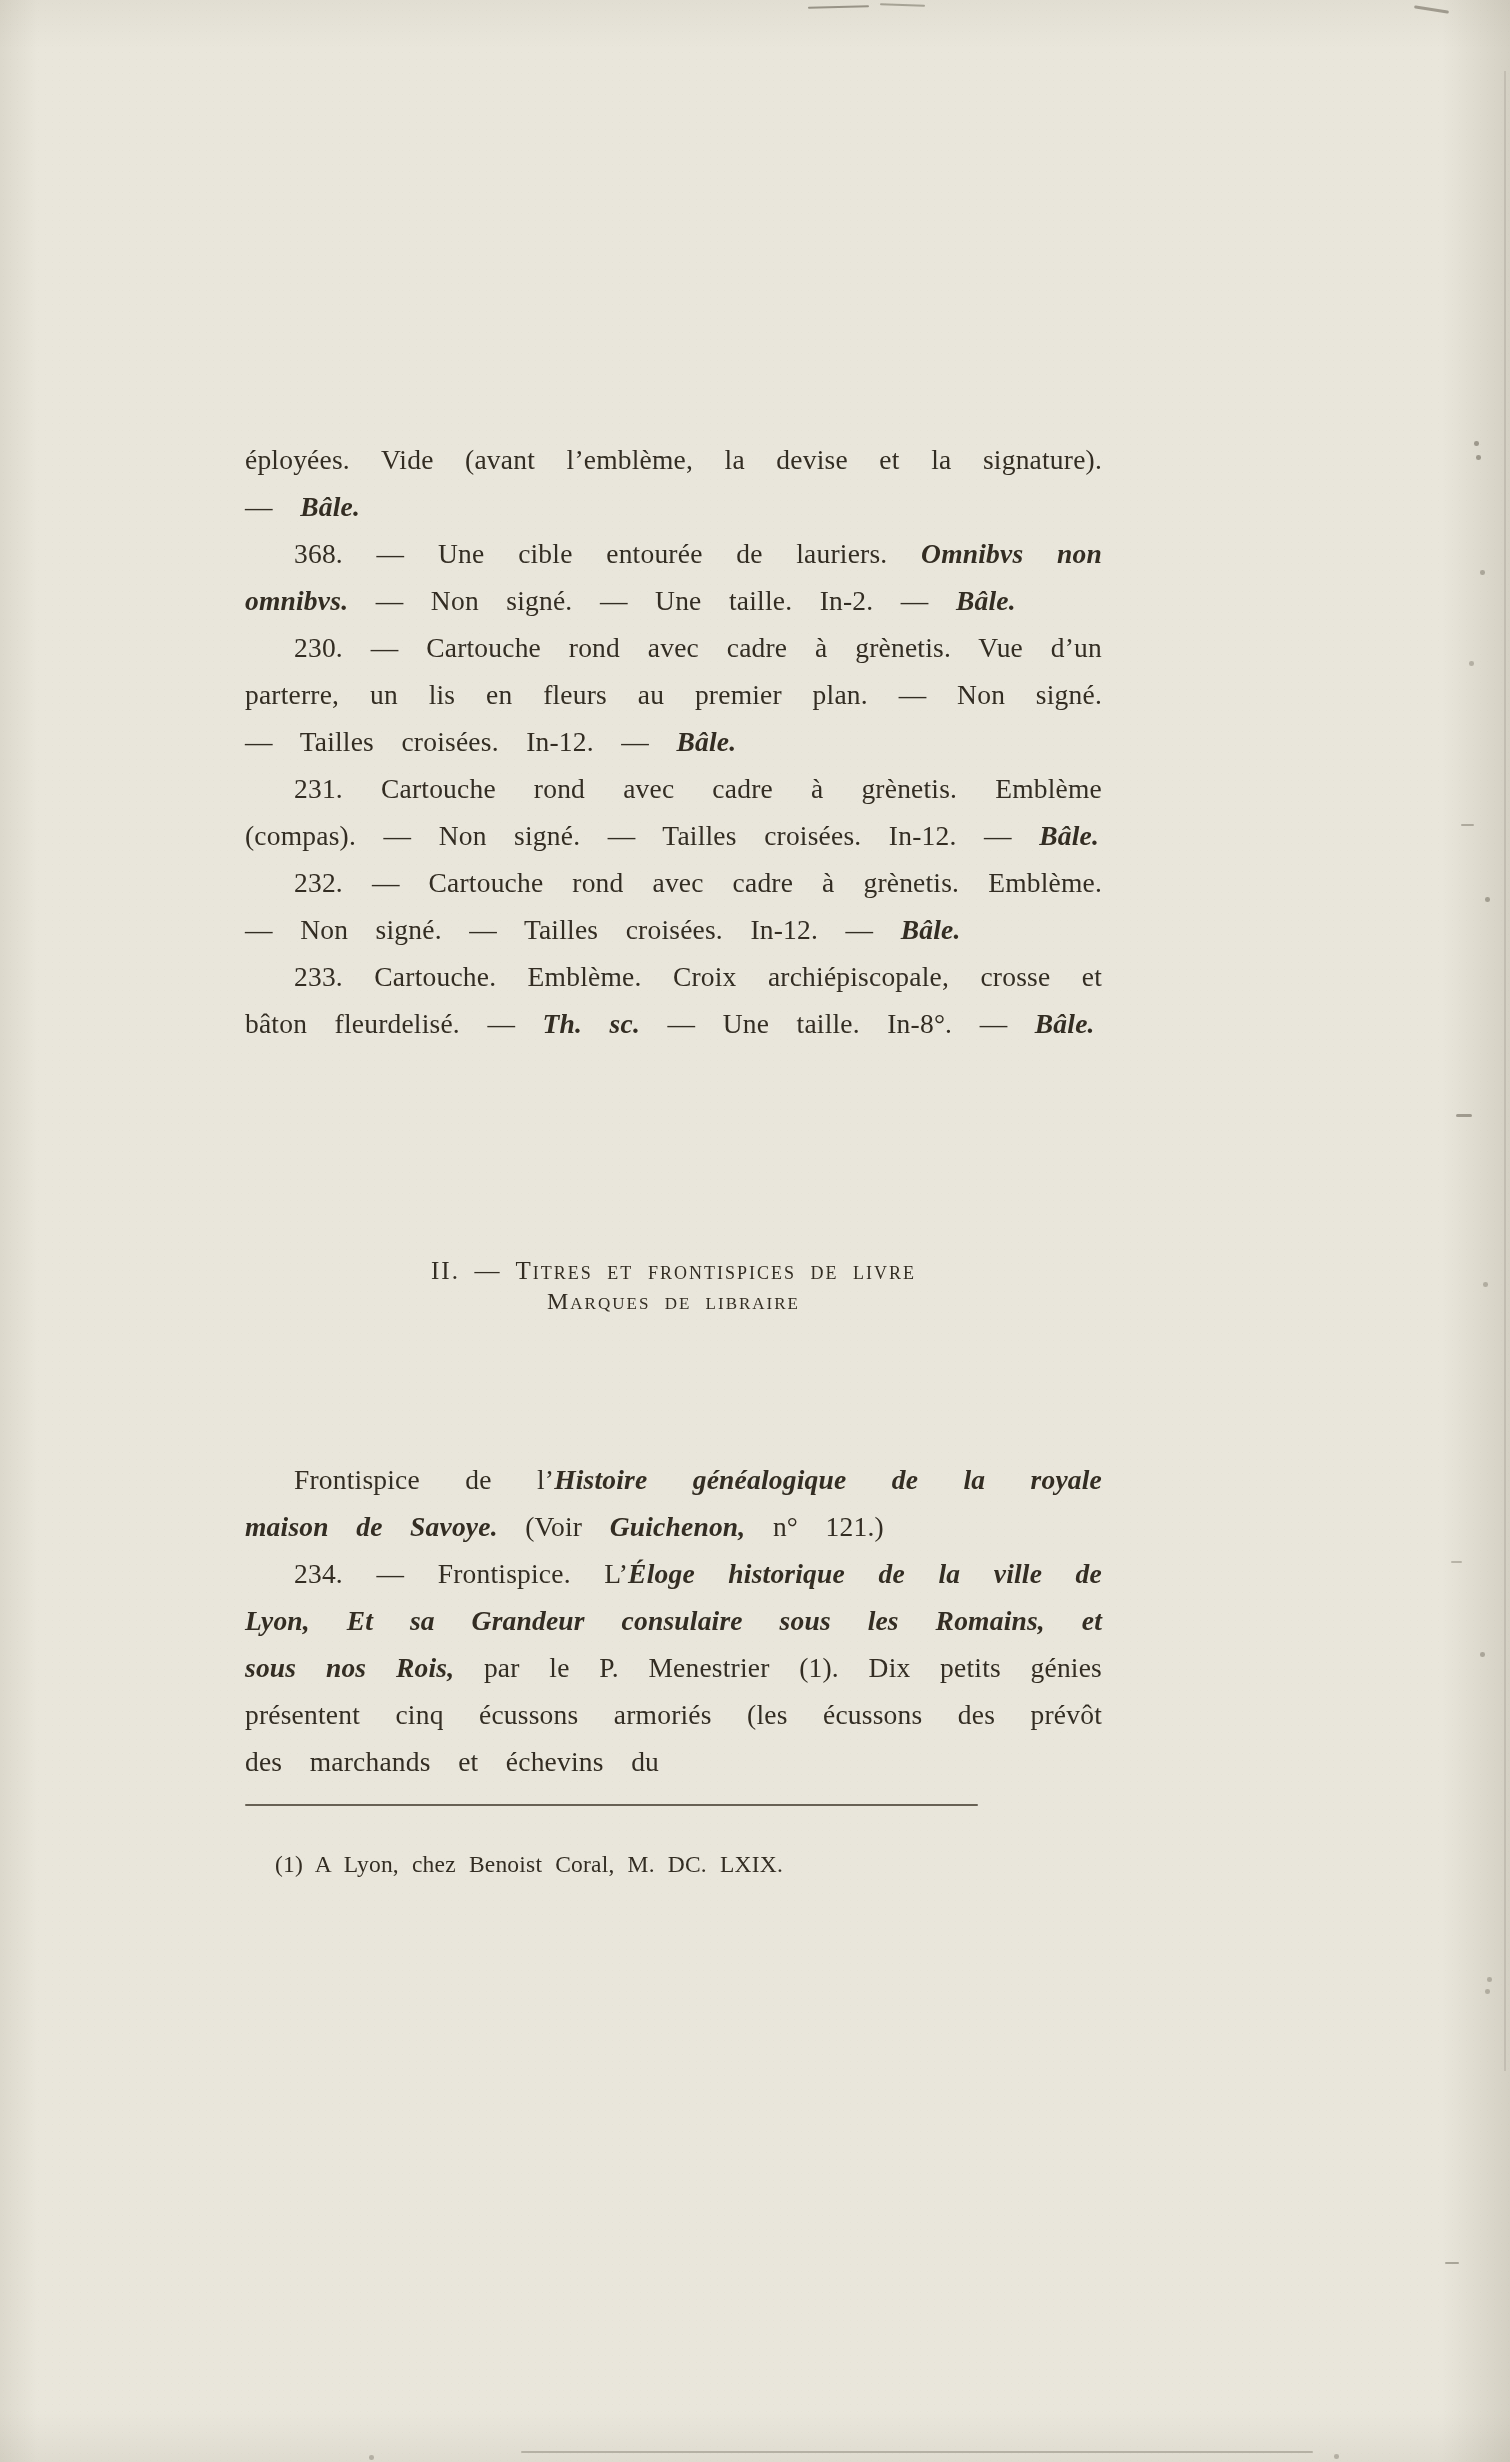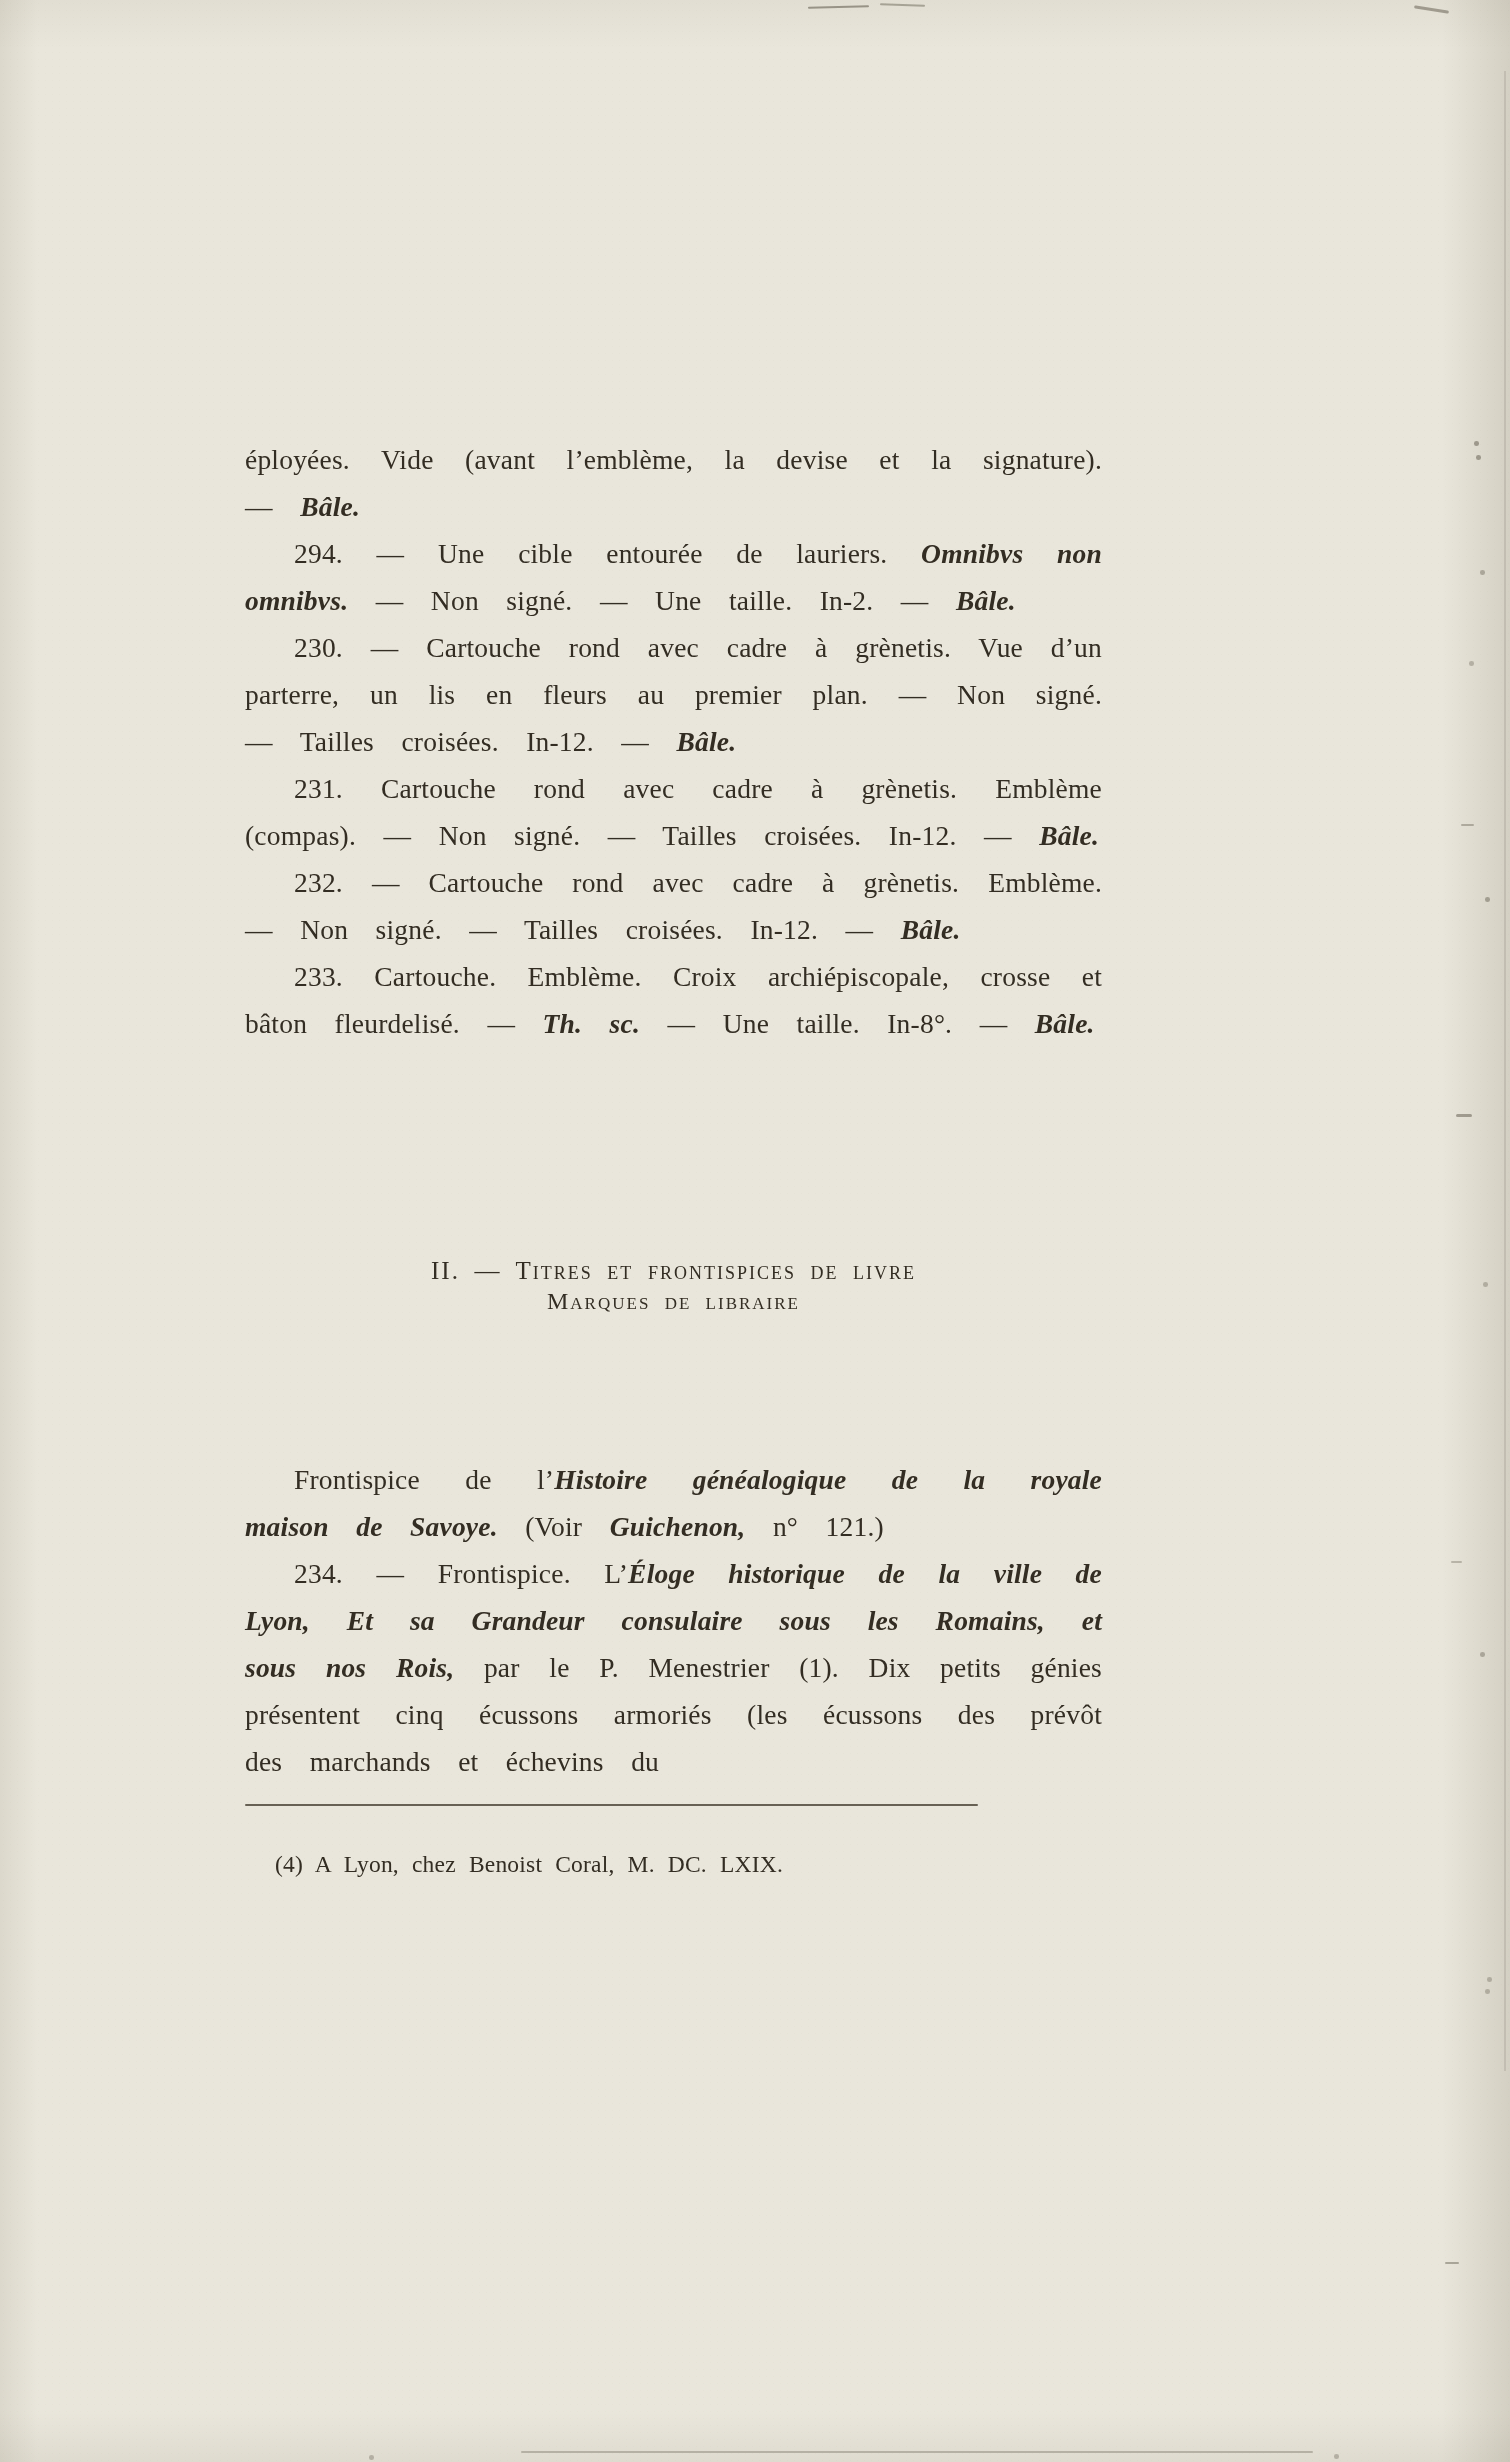--- a/index.html
+++ b/index.html
@@ -135,37 +135,37 @@
     <i class="art dash" style="left:521px;top:2451px;width:792px;height:1.6px;opacity:.3"></i>
     <i class="art dot" style="left:369px;top:2455px;opacity:.3"></i>
     <i class="art dot" style="left:1334px;top:2454px;opacity:.3"></i>
   </div>
 
   <div class="content">
 
 
     <div class="block body-a">
       <p class="para"><span>éployées. Vide (avant l’emblème, la devise et la signature). — </span><i>Bâle.</i></p>
-      <p class="para indent"><span>294. — Une cible entourée de lauriers. </span><i>Omnibvs non omnibvs.</i><span> — Non signé. — Une taille. In-2. — </span><i>Bâle.</i></p>
+      <p class="para indent"><span>368. — Une cible entourée de lauriers. </span><i>Omnibvs non omnibvs.</i><span> — Non signé. — Une taille. In-2. — </span><i>Bâle.</i></p>
       <p class="para indent"><span>230. — Cartouche rond avec cadre à grènetis. Vue d’un parterre, un lis en fleurs au premier plan. — Non signé. — Tailles croisées. In-12. — </span><i>Bâle.</i></p>
       <p class="para indent"><span>231. Cartouche rond avec cadre à grènetis. Emblème (compas). — Non signé. — Tailles croisées. In-12. — </span><i>Bâle.</i></p>
       <p class="para indent"><span>232. — Cartouche rond avec cadre à grènetis. Emblème. — Non signé. — Tailles croisées. In-12. — </span><i>Bâle.</i></p>
       <p class="para indent"><span>233. Cartouche. Emblème. Croix archiépiscopale, crosse et bâton fleurdelisé. — </span><i>Th. sc.</i><span> — Une taille. In-8°. — </span><i>Bâle.</i></p>
     </div>
 
     <div class="block section-heading">
       <div class="sh-line1">II. — Titres et frontispices de livre</div>
       <div class="sh-line2">Marques de libraire</div>
     </div>
 
     <div class="block body-b">
       <p class="para indent"><span>Frontispice de l’</span><i>Histoire généalogique de la royale maison de Savoye.</i><span> (Voir </span><i>Guichenon,</i><span> n° 121.)</span></p>
       <p class="para indent"><span>234. — Frontispice. L’</span><i>Éloge historique de la ville de Lyon, Et sa Grandeur consulaire sous les Romains, et sous nos Rois,</i><span> par le P. Menestrier (1). Dix petits génies présentent cinq écussons armoriés (les écussons des prévôt des marchands et échevins du</span></p>
     </div>
 
     <div class="block footnote">
       <div class="footnote-rule"></div>
-      <p class="footnote-text">(4) A Lyon, chez Benoist Coral, M. DC. LXIX.</p>
+      <p class="footnote-text">(1) A Lyon, chez Benoist Coral, M. DC. LXIX.</p>
     </div>
 
   </div>
 </div>
 
 
 </body></html>

